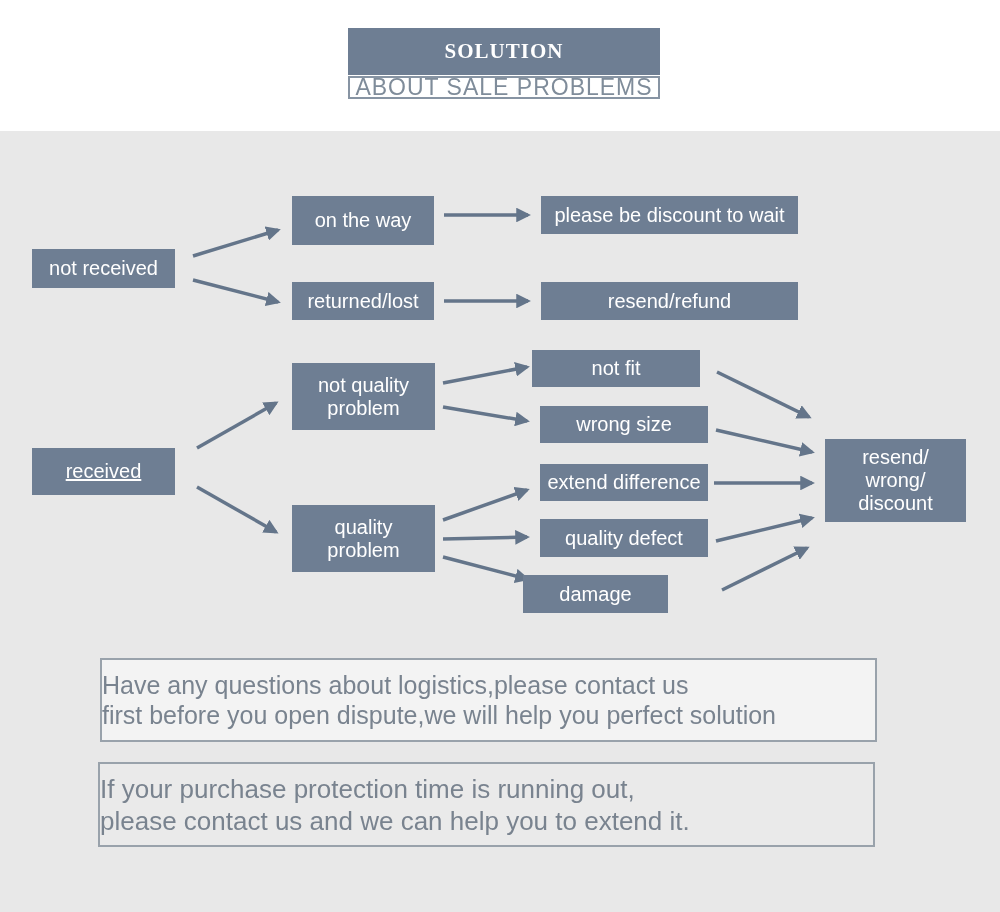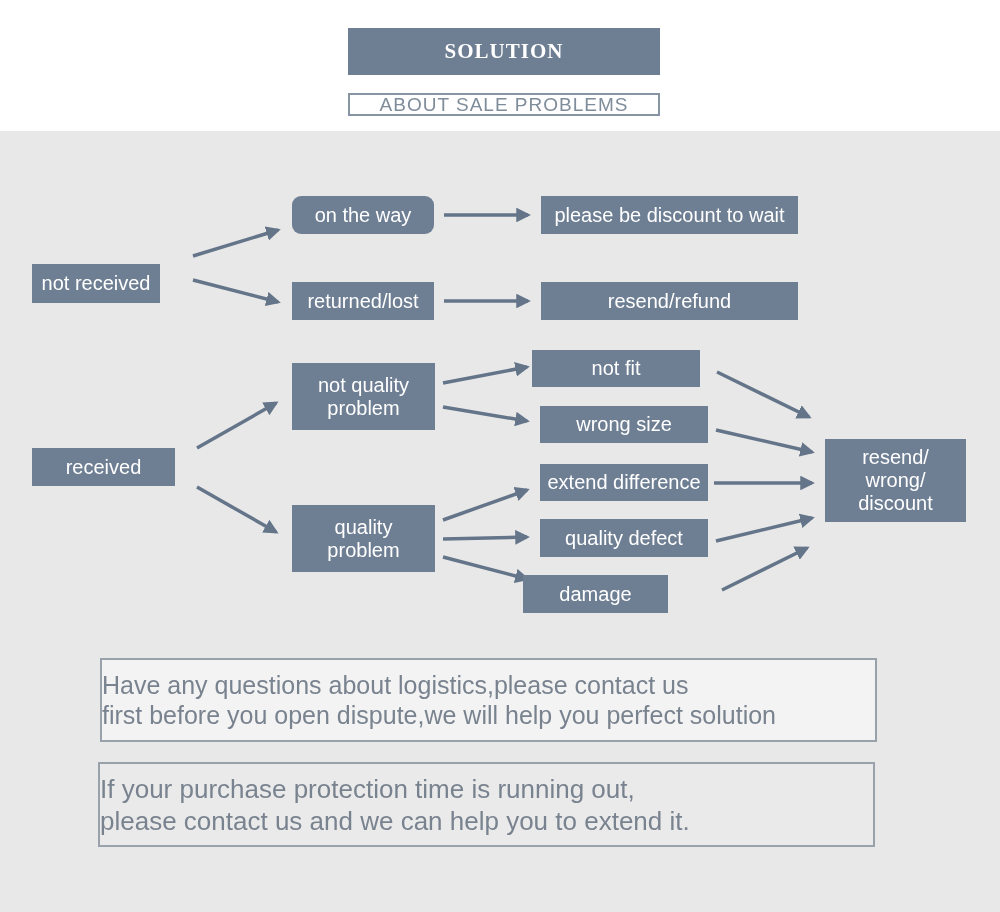--- a/index.html
+++ b/index.html
@@ -14,23 +14,23 @@
   html,body{margin:0;padding:0;}
   body{font-family:"Liberation Sans", sans-serif; background:#ffffff;}
   .page{position:relative;width:1000px;height:912px;background:#ffffff;overflow:hidden;}
   .chart-bg{position:absolute;left:0;top:131px;width:1000px;height:781px;background:var(--chart-bg);}
 
   
   .header-wrap{position:absolute;left:348px;top:28px;width:312px;}
   .header-top{height:47px;background:var(--node-fill);color:var(--node-text);
     display:flex;align-items:center;justify-content:center;
     font-family:"Liberation Serif", serif;font-weight:bold;font-size:21px;letter-spacing:1px;}
-  .header-bottom{height:19px;background:#ffffff;border:2px solid #8794A3;margin-top:18px;
+  .header-bottom{height:19px;background:#ffffff;border:2px solid #8794A3;margin-top:1px;
     display:flex;align-items:center;justify-content:center;
-    color:var(--subtitle-text);font-size:19px;letter-spacing:1px;}
+    color:var(--subtitle-text);font-size:23px;letter-spacing:1px;}
 
   
   .node{position:absolute;background:var(--node-fill);color:var(--node-text);
     display:flex;flex-direction:column;align-items:center;justify-content:center;
     font-size:20px;line-height:23px;text-align:center;}
   .node .ln{display:block;}
 
   
   svg.arrows{position:absolute;left:0;top:0;width:1000px;height:912px;pointer-events:none;}
   svg.arrows line{stroke:var(--arrow);stroke-width:3.5;}
@@ -73,41 +73,41 @@
     <line x1="443" y1="520" x2="527" y2="490" marker-end="url(#ah)"></line>
     <line x1="443" y1="539" x2="527" y2="537" marker-end="url(#ah)"></line>
     <line x1="443" y1="557" x2="527" y2="579" marker-end="url(#ah)"></line>
     <line x1="717" y1="372" x2="809" y2="417" marker-end="url(#ah)"></line>
     <line x1="716" y1="430" x2="812" y2="452" marker-end="url(#ah)"></line>
     <line x1="714" y1="483" x2="812" y2="483" marker-end="url(#ah)"></line>
     <line x1="716" y1="541" x2="812" y2="518" marker-end="url(#ah)"></line>
     <line x1="722" y1="590" x2="807" y2="548" marker-end="url(#ah)"></line>
   </svg>
 
-  <div class="node" style="left:32px;top:264px;width:128px;height:39px;">
+  <div class="node" style="left:32px;top:249px;width:143px;height:39px;">
     <span class="ln">not received</span>
   </div>
 
-  <div class="node" style="left:292px;top:196px;width:142px;height:38px;border-radius:9px;">
+  <div class="node" style="left:292px;top:196px;width:142px;height:49px;">
     <span class="ln">on the way</span>
   </div>
 
   <div class="node" style="left:541px;top:196px;width:257px;height:38px;">
     <span class="ln">please be discount to wait</span>
   </div>
 
   <div class="node" style="left:292px;top:282px;width:142px;height:38px;">
     <span class="ln">returned/lost</span>
   </div>
 
   <div class="node" style="left:541px;top:282px;width:257px;height:38px;">
     <span class="ln">resend/refund</span>
   </div>
 
-  <div class="node" style="left:32px;top:448px;width:143px;height:38px;">
+  <div class="node" style="left:32px;top:448px;width:143px;height:47px;text-decoration:underline;">
     <span class="ln">received</span>
   </div>
 
   <div class="node" style="left:292px;top:363px;width:143px;height:67px;">
     <span class="ln">not quality</span>
     <span class="ln">problem</span>
   </div>
 
   <div class="node" style="left:292px;top:505px;width:143px;height:67px;">
     <span class="ln">quality</span>

